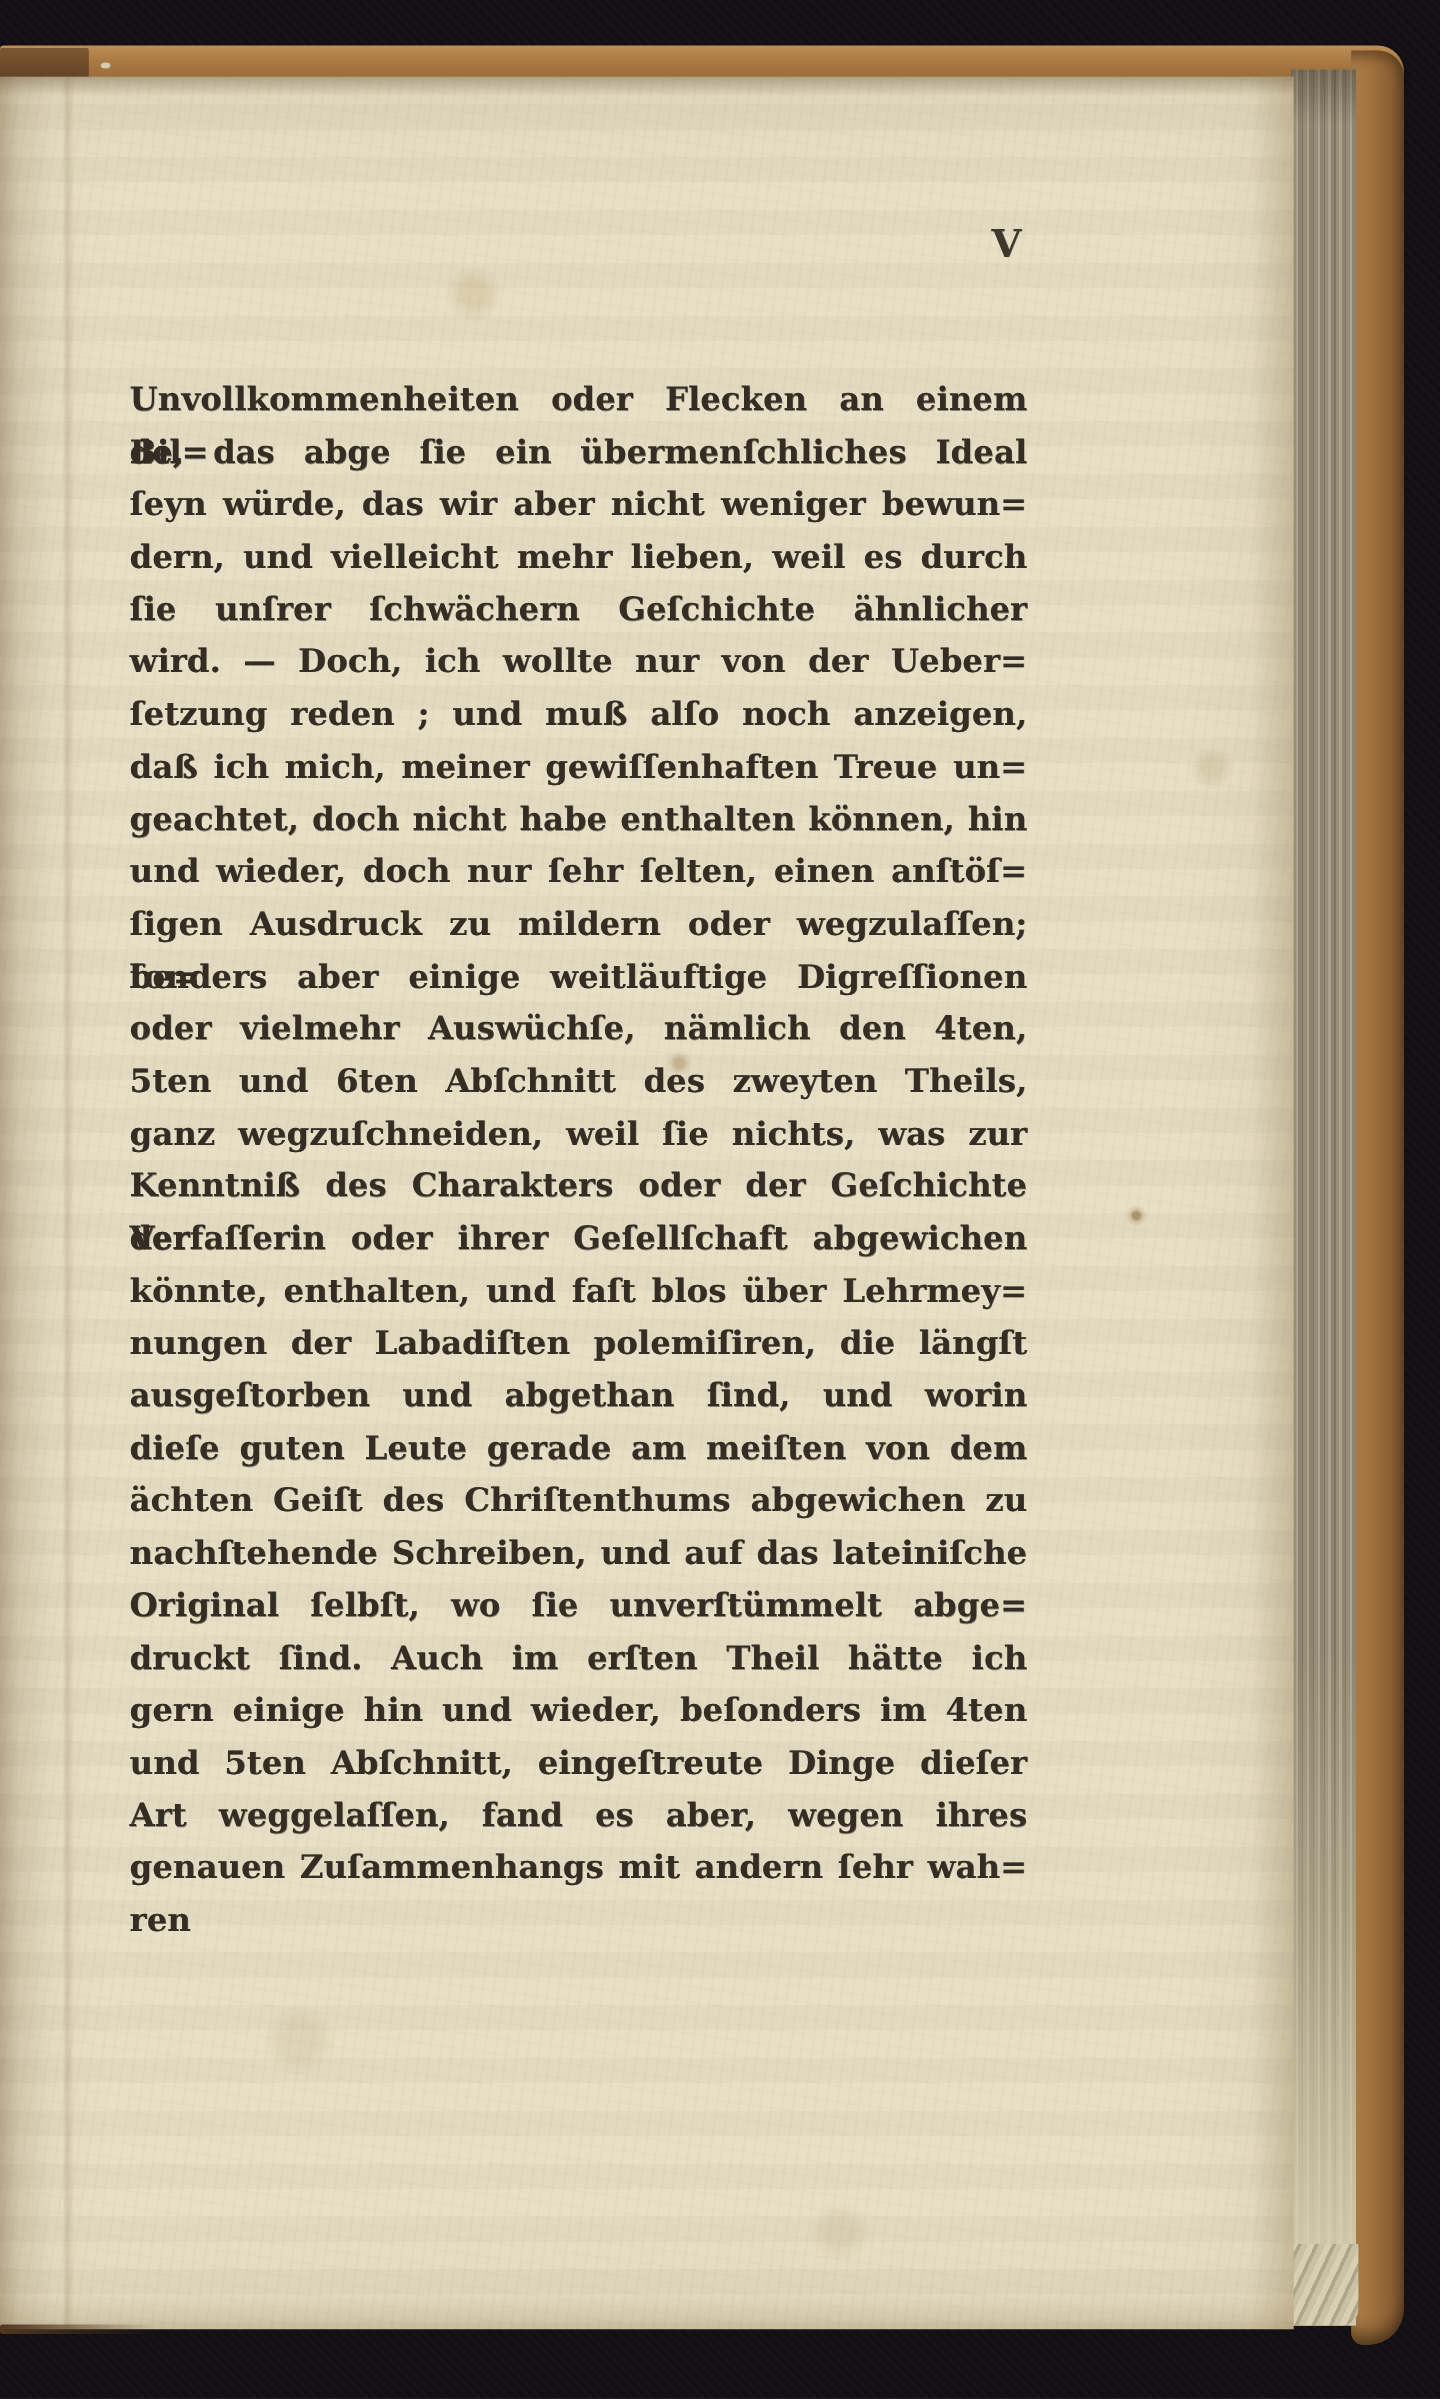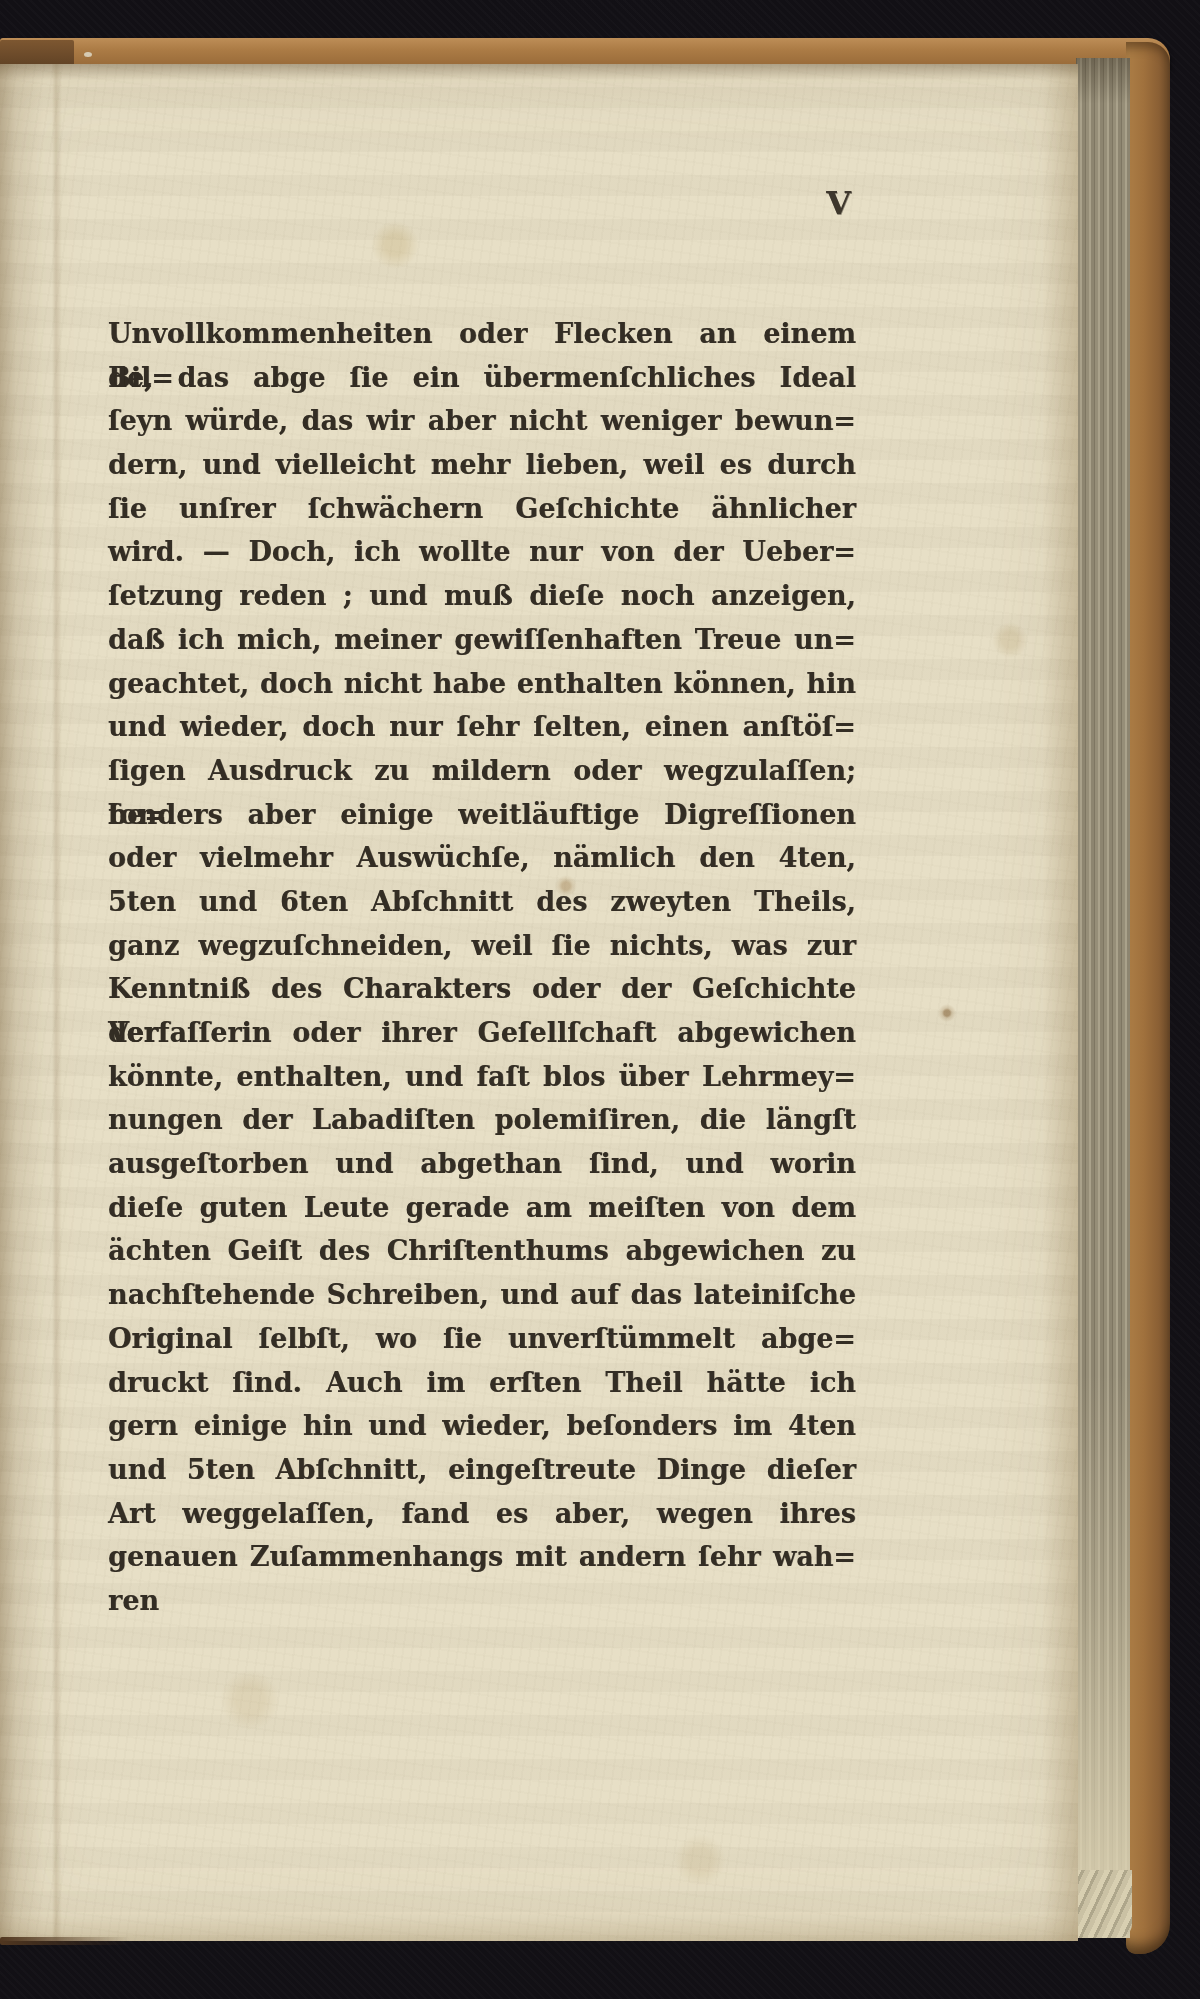--- a/index.html
+++ b/index.html
@@ -129,21 +129,21 @@
     <div class="page-number">V</div>
 
     <div class="text-block">
       <div id="lines-container">
           <div class="line">Unvollkommenheiten oder Flecken an einem Bil=</div>
           <div class="line">de, das abge ſie ein übermenſchliches Ideal</div>
           <div class="line">ſeyn würde, das wir aber nicht weniger bewun=</div>
           <div class="line">dern, und vielleicht mehr lieben, weil es durch</div>
           <div class="line">ſie unſrer ſchwächern Geſchichte ähnlicher</div>
           <div class="line">wird. — Doch, ich wollte nur von der Ueber=</div>
-          <div class="line">ſetzung reden ; und muß dieſe noch anzeigen,</div>
+          <div class="line">ſetzung reden ; und muß alſo noch anzeigen,</div>
           <div class="line">daß ich mich, meiner gewiſſenhaften Treue un=</div>
           <div class="line">geachtet, doch nicht habe enthalten können, hin</div>
           <div class="line">und wieder, doch nur ſehr ſelten, einen anſtöſ=</div>
           <div class="line">ſigen Ausdruck zu mildern oder wegzulaſſen; be=</div>
           <div class="line">ſonders aber einige weitläuftige Digreſſionen</div>
           <div class="line">oder vielmehr Auswüchſe, nämlich den 4ten,</div>
           <div class="line">5ten und 6ten Abſchnitt des zweyten Theils,</div>
           <div class="line">ganz wegzuſchneiden, weil ſie nichts, was zur</div>
           <div class="line">Kenntniß des Charakters oder der Geſchichte der</div>
           <div class="line">Verfaſſerin oder ihrer Geſellſchaft abgewichen</div>

